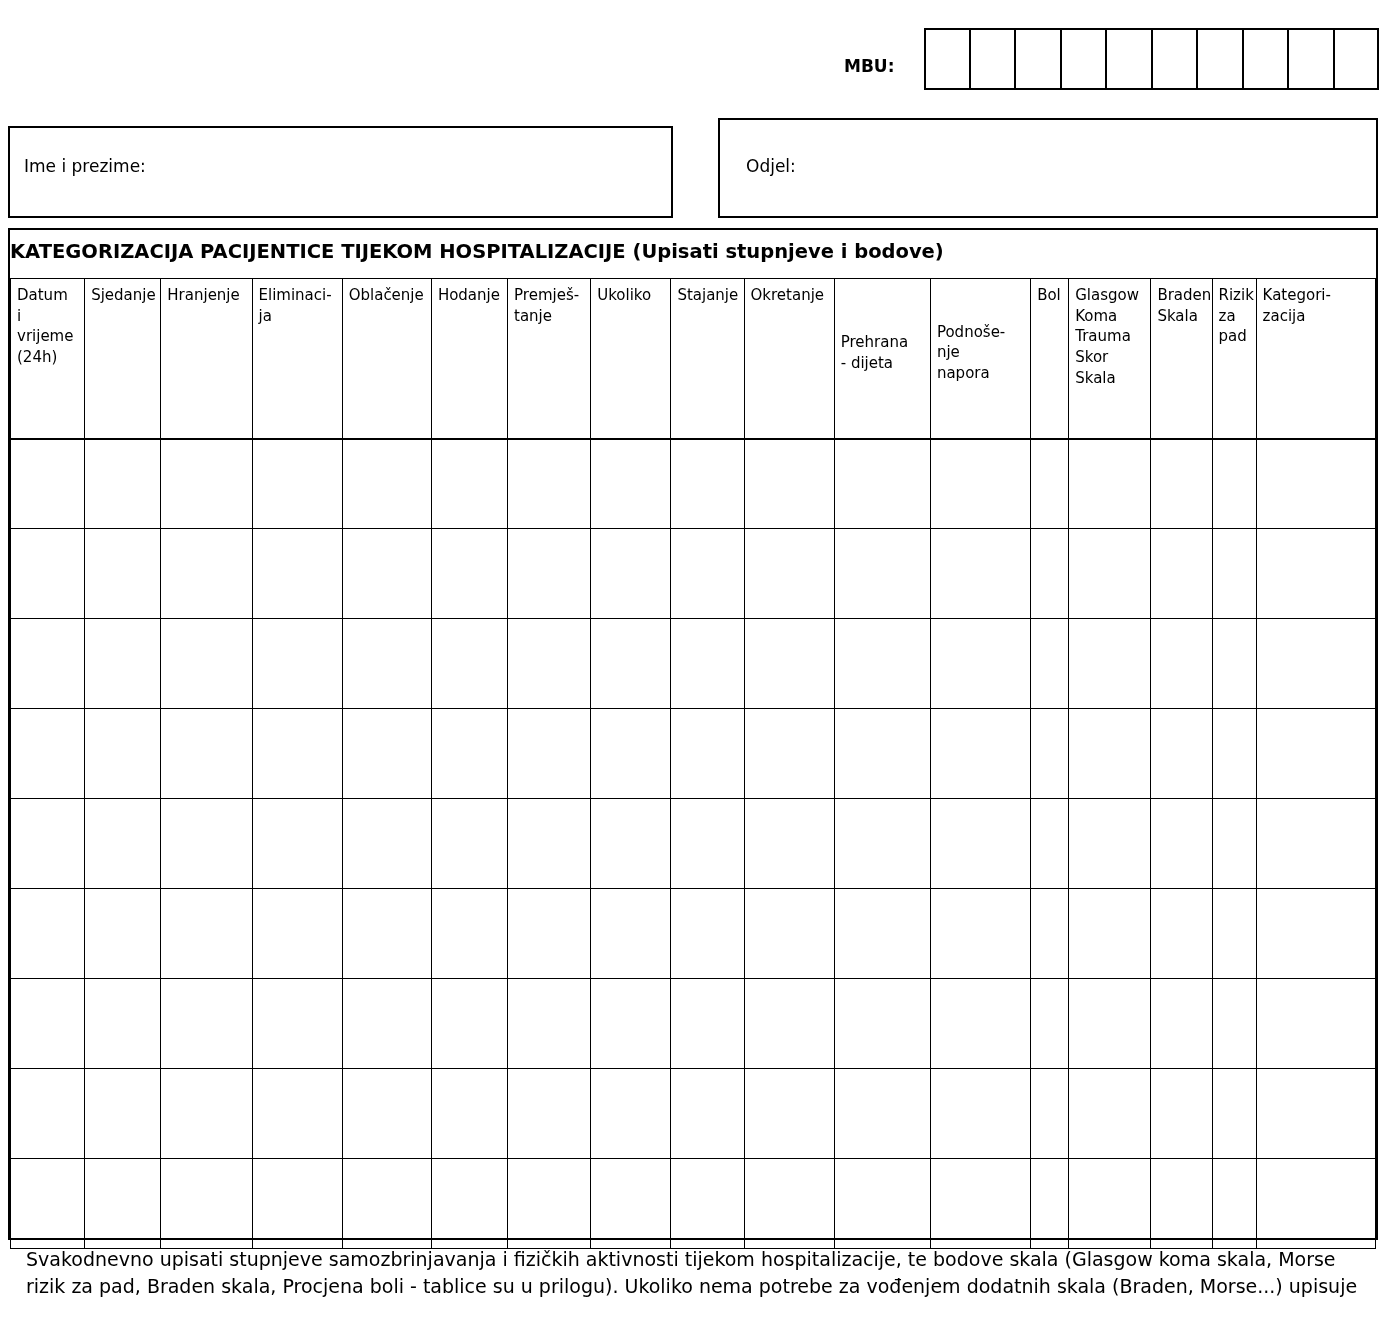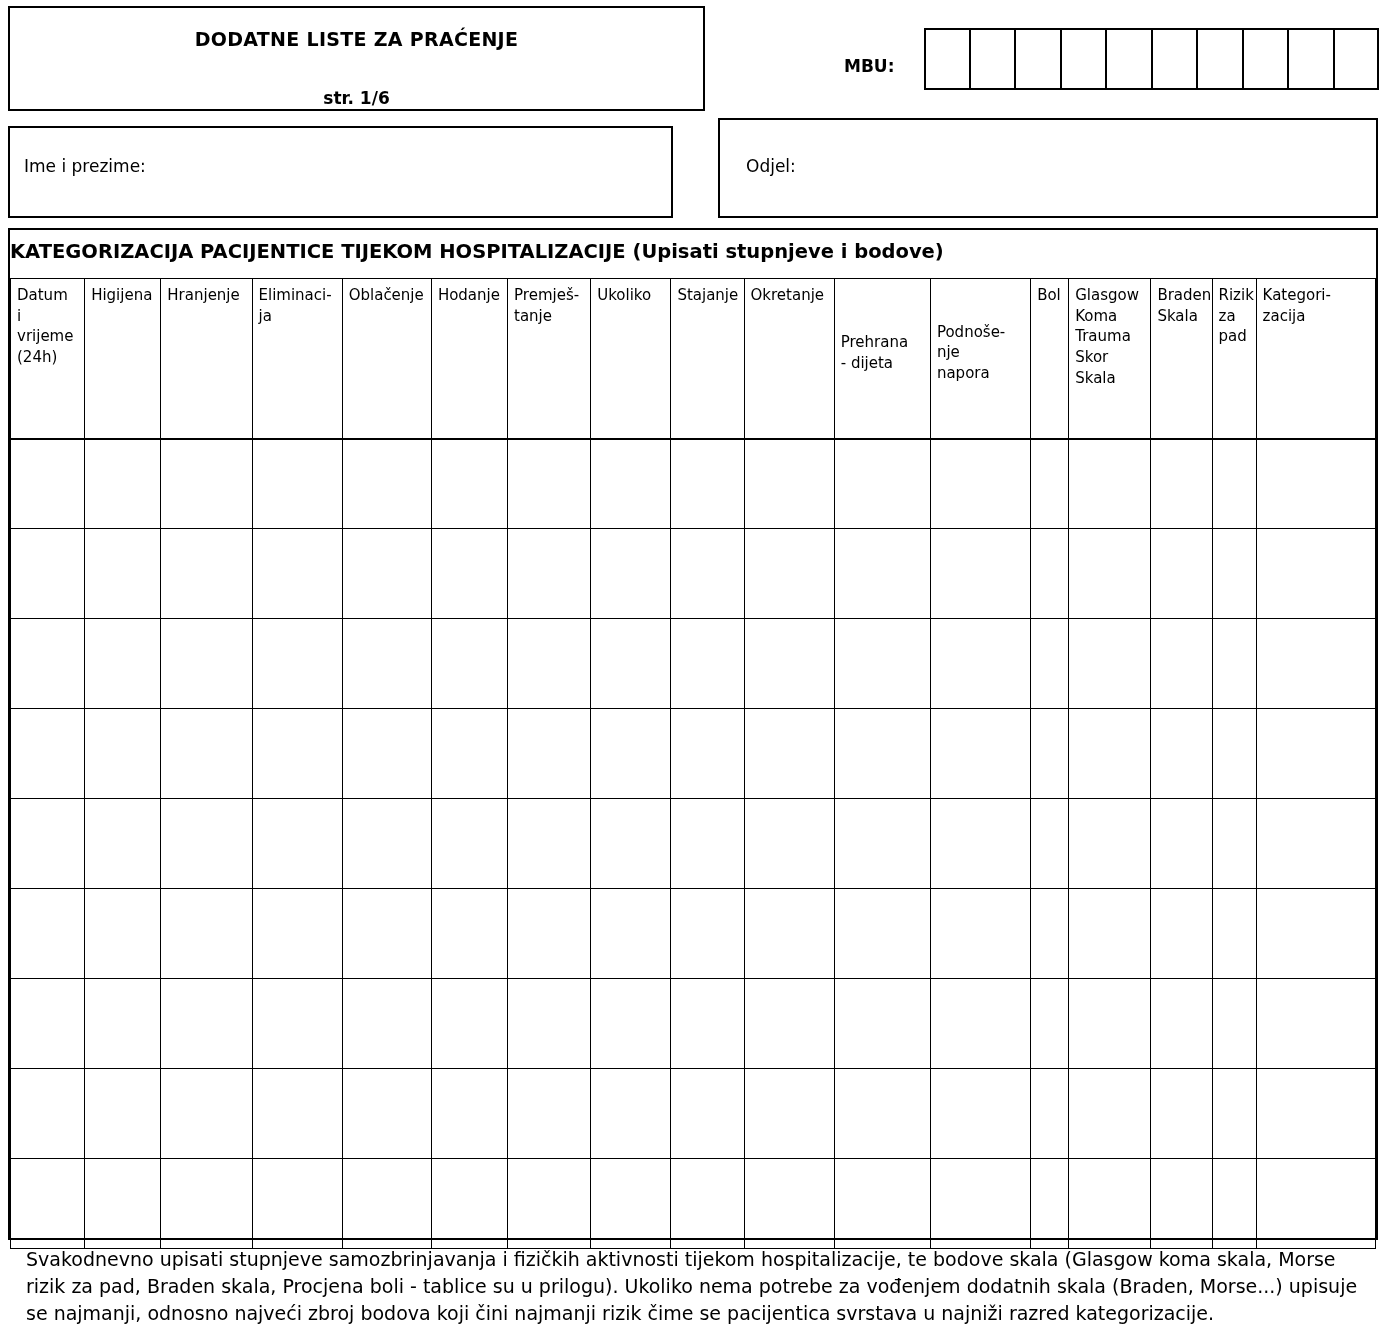--- a/index.html
+++ b/index.html
@@ -168,24 +168,20 @@
     text-align: justify;
   }
   .footer-note span { display: block; }
 </style>
 </head>
 <body>
 
 <div class="page">
 
   <div class="top-row">
-    <div class="title-box">
-      <div class="title-line1">DODATNE LISTE ZA PRAĆENJE</div>
-      <div class="title-line2">str. 1/6</div>
-    </div>
     <div class="mbu-label">MBU:</div>
     <div class="mbu-grid">
       <div class="mbu-cell"></div>
       <div class="mbu-cell"></div>
       <div class="mbu-cell"></div>
       <div class="mbu-cell"></div>
       <div class="mbu-cell"></div>
       <div class="mbu-cell"></div>
       <div class="mbu-cell"></div>
       <div class="mbu-cell"></div>
@@ -200,21 +196,21 @@
   <div class="dept-box">
     <div class="field-label">Odjel:</div>
   </div>
 
   <div class="main-box">
     <div class="main-title">KATEGORIZACIJA PACIJENTICE TIJEKOM HOSPITALIZACIJE (Upisati stupnjeve i bodove)</div>
     <table class="grid">
       <thead>
         <tr>
           <th style="width:74px" class="c-center">Datum<br>i<br>vrijeme<br>(24h)</th>
-          <th style="width:76px">Higijena</th>
+          <th style="width:76px">Sjedanje</th>
           <th style="width:91px">Hranjenje</th>
           <th style="width:90px">Eliminaci-<br>ja</th>
           <th style="width:89px">Oblačenje</th>
           <th style="width:76px">Hodanje</th>
           <th style="width:83px">Premješ-<br>tanje</th>
           <th style="width:80px">Ukoliko</th>
           <th style="width:73px">Stajanje</th>
           <th style="width:90px">Okretanje</th>
           <th style="width:96px" class="mid">Prehrana<br>- dijeta</th>
           <th style="width:100px" class="mid c-center">Podnoše-<br>nje<br>napora</th>
@@ -397,16 +393,15 @@
             <td></td>
             <td></td>
           </tr>
         </tbody>
     </table>
   </div>
 
   <div class="footer-note">
       <span>Svakodnevno upisati stupnjeve samozbrinjavanja i fizičkih aktivnosti  tijekom  hospitalizacije, te bodove skala (Glasgow koma skala, Morse</span>
       <span>rizik za pad, Braden skala, Procjena boli - tablice su u prilogu). Ukoliko nema potrebe za vođenjem dodatnih skala (Braden, Morse...) upisuje</span>
-      <span>se najmanji, odnosno najveći zbroj bodova koji čini najmanji rizik čime se pacijentica svrstava u najniži razred kategorizacije.</span>
     </div>
 
 </div>
 
 </body></html>

